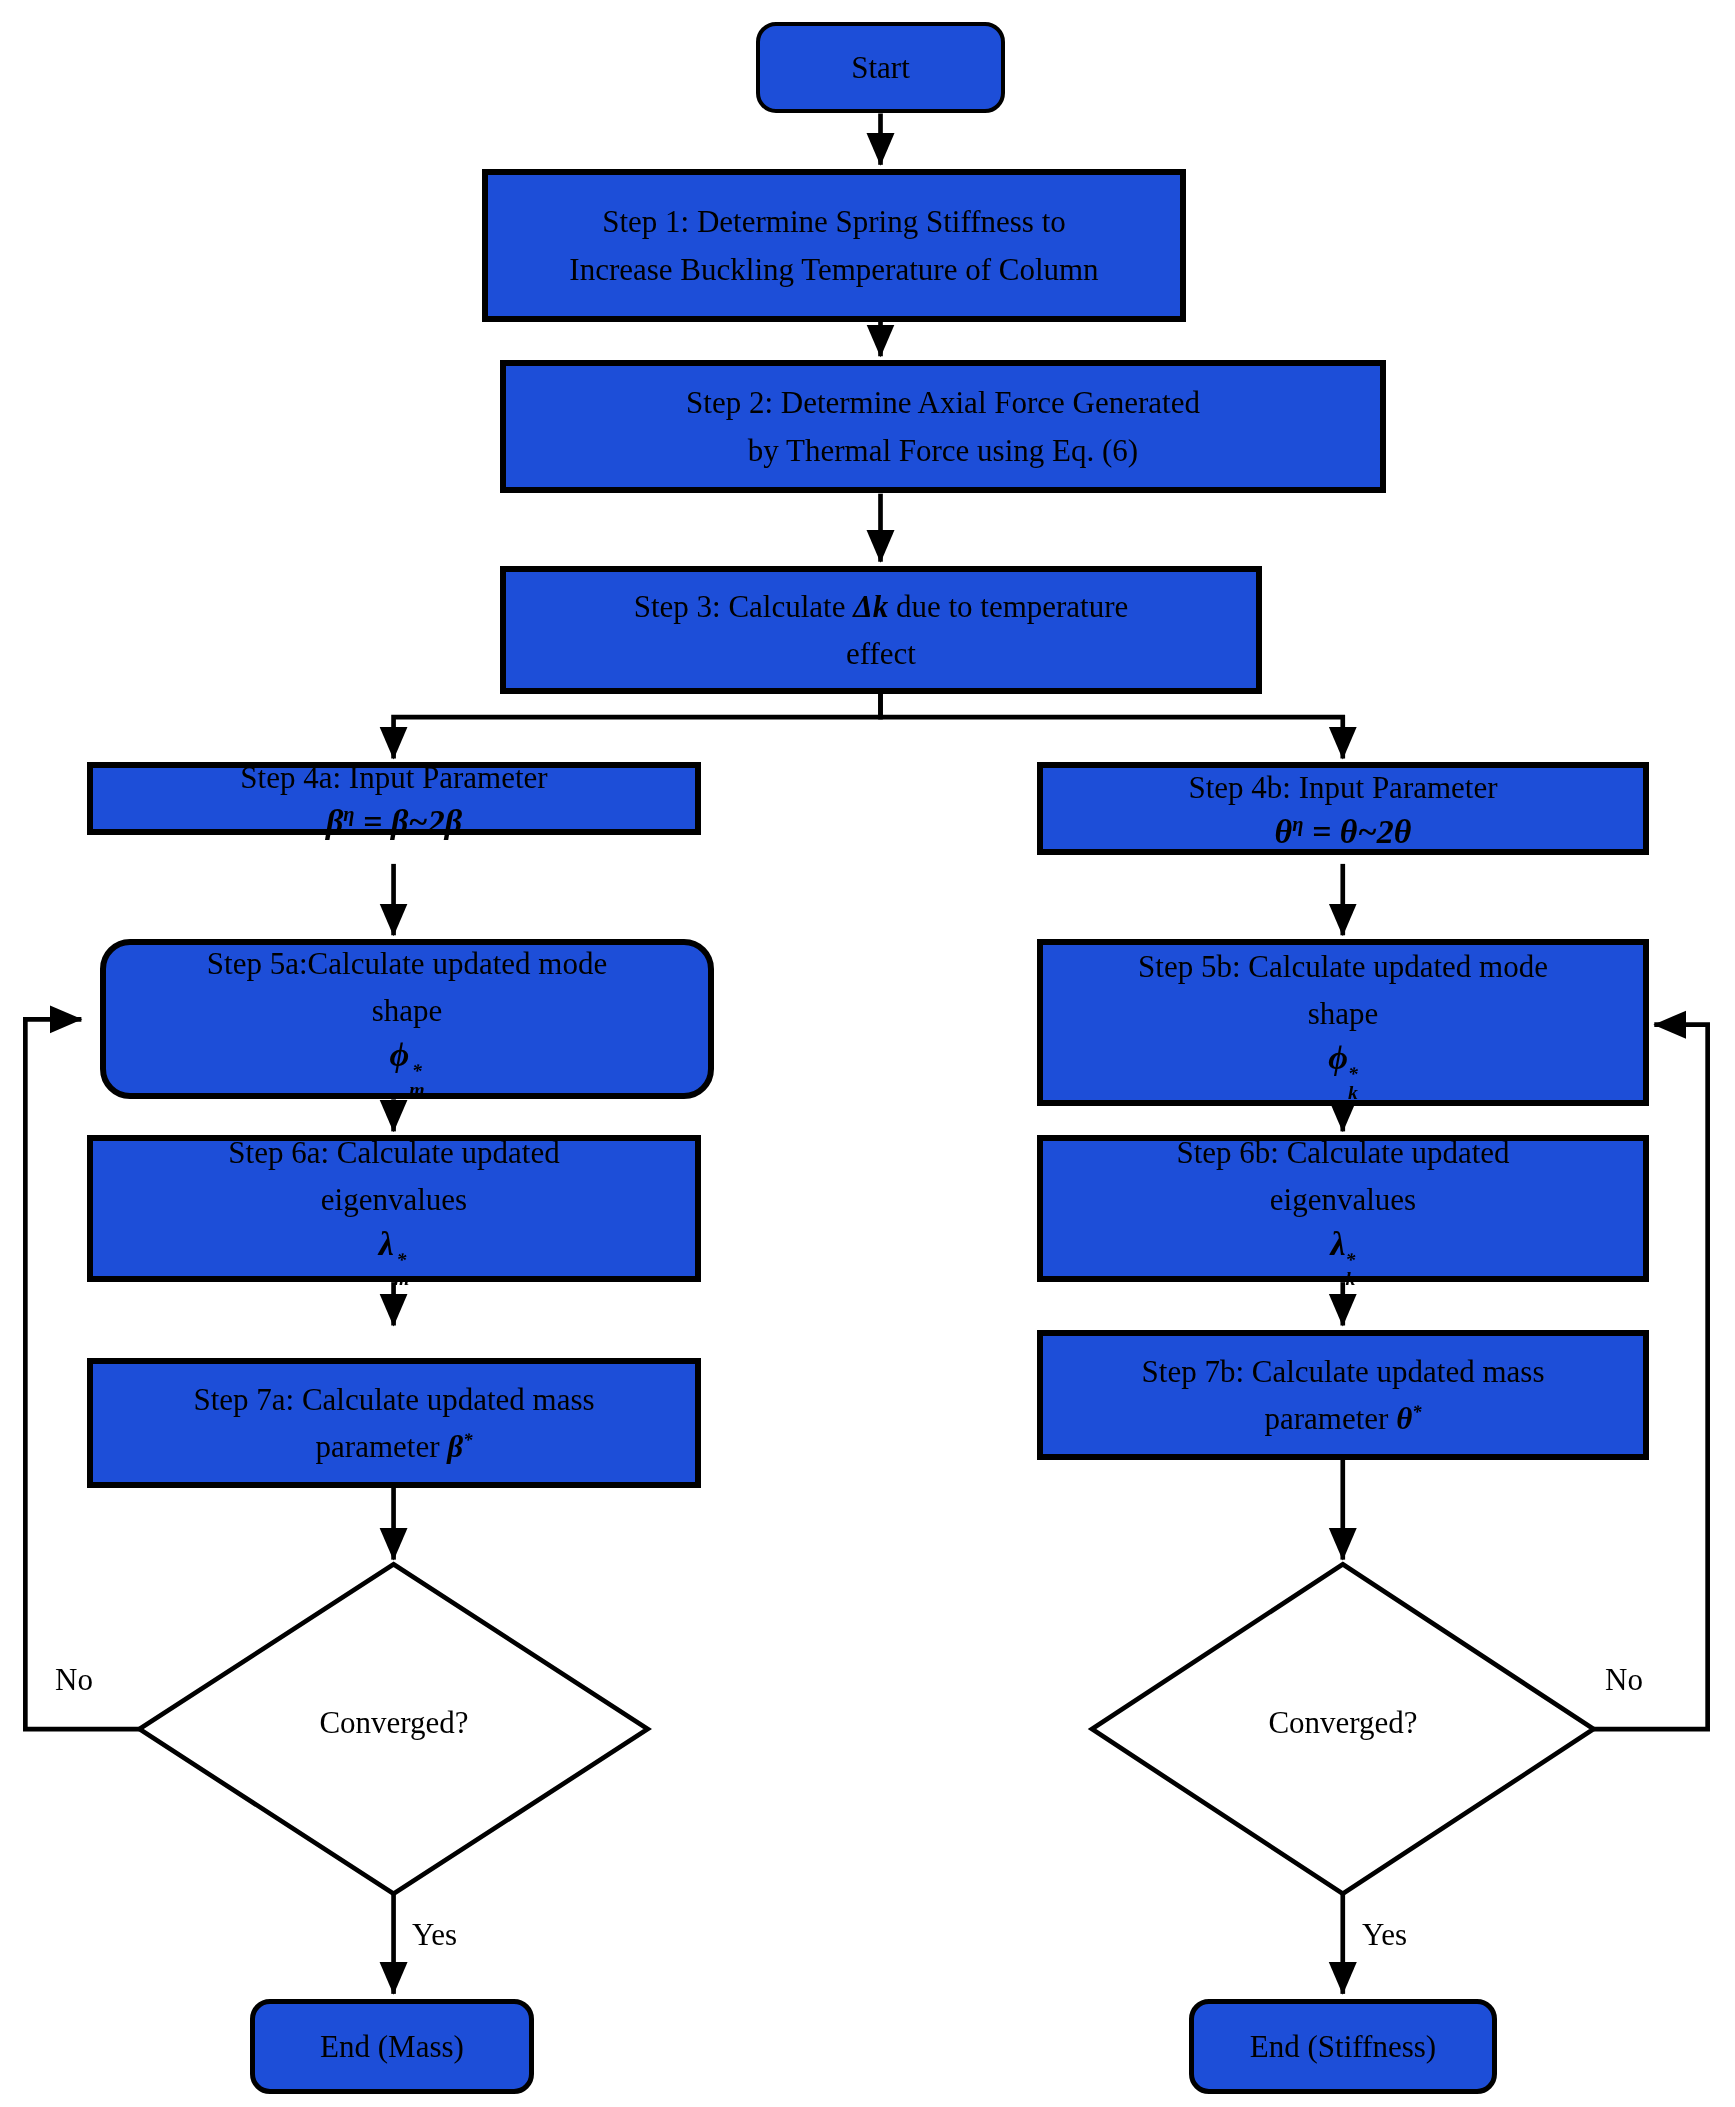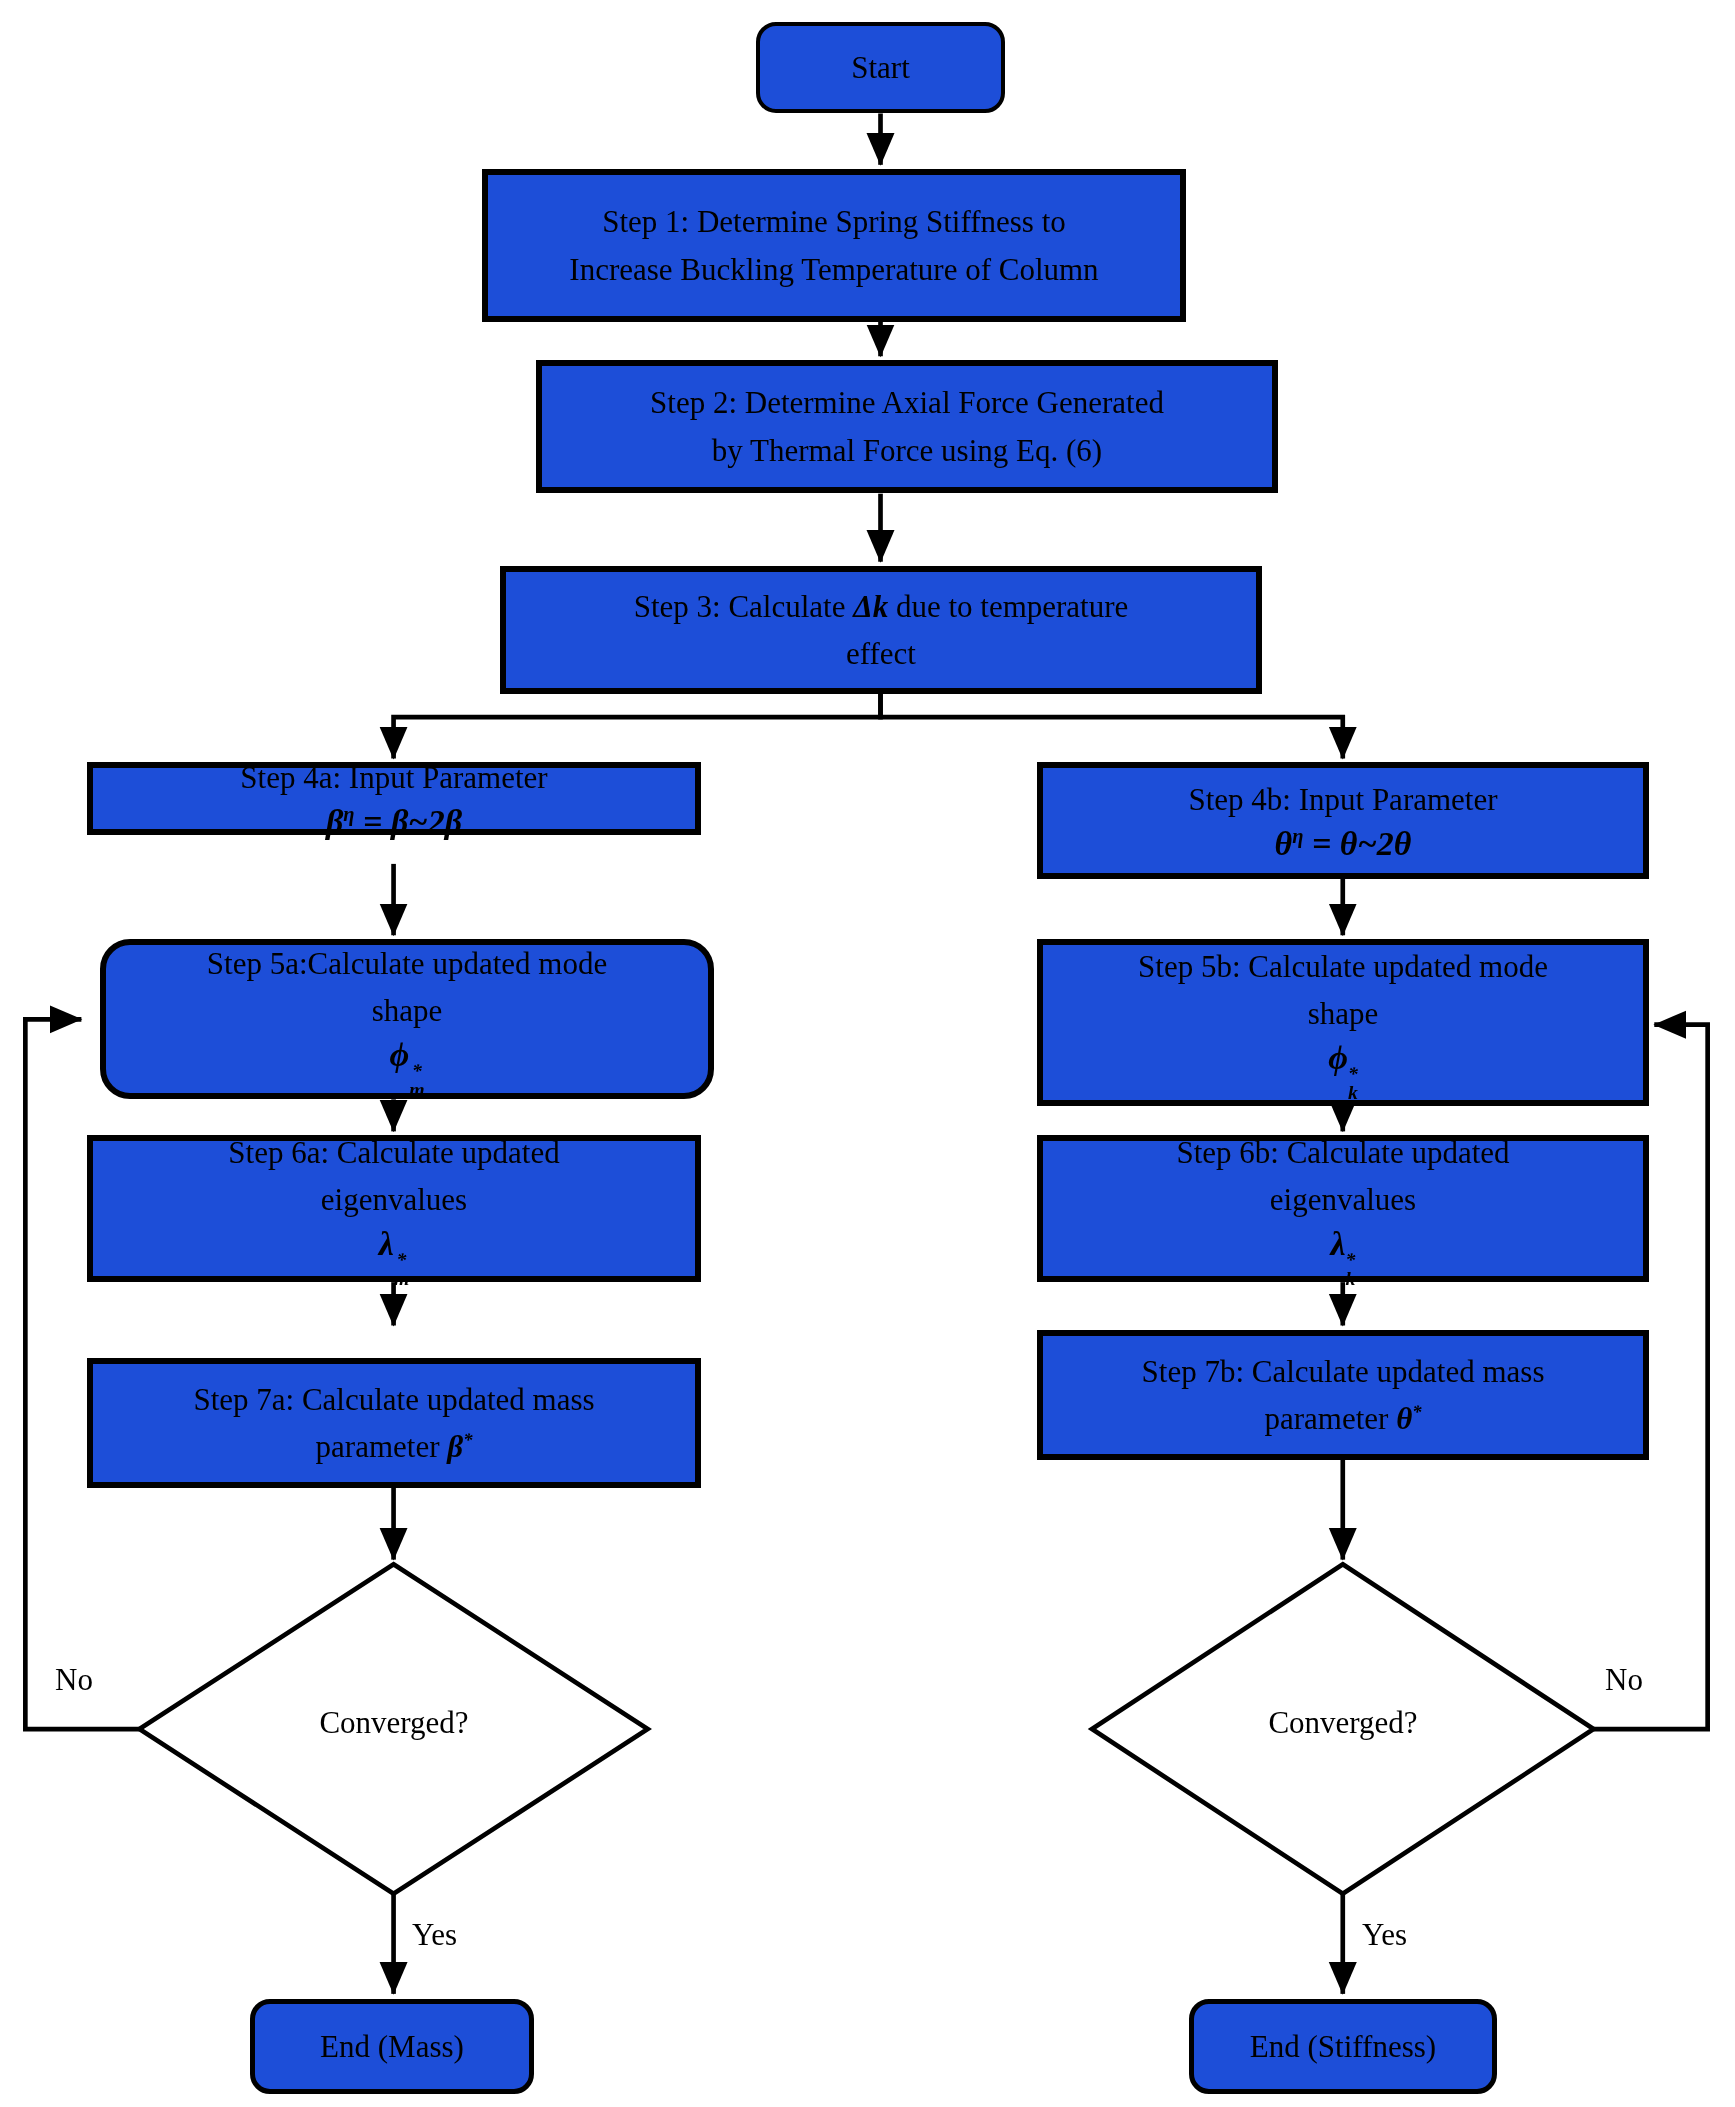--- a/index.html
+++ b/index.html
@@ -76,33 +76,33 @@
   <div class="dlabel" style="left:1176px;top:1705px;width:334px;">Converged?</div>
 
   <div class="elabel" style="left:412px;top:1917px;">Yes</div>
   <div class="elabel" style="left:1362px;top:1917px;">Yes</div>
   <div class="elabel" style="left:55px;top:1662px;">No</div>
   <div class="elabel" style="left:1605px;top:1662px;">No</div>
 <div class="node" style="left: 482px; top: 169px; width: 704px; height: 153px;">
       <div class="line"><span class="t">Step 1: Determine Spring Stiffness to</span></div>
       <div class="line"><span class="t">Increase Buckling Temperature of Column</span></div>
     </div>
-    <div class="node" style="left: 500px; top: 360px; width: 742px; height: 133px; margin-left: 36px;">
+    <div class="node" style="left: 500px; top: 360px; width: 886px; height: 133px;">
       <div class="line"><span class="t">Step 2: Determine Axial Force Generated</span></div>
       <div class="line"><span class="t">by Thermal Force using Eq. (6)</span></div>
     </div>
     <div class="node" style="left: 500px; top: 566px; width: 762px; height: 128px;">
       <div class="line"><span class="t">Step 3: Calculate </span><span class="m">Δk</span><span class="t"> due to temperature</span></div>
       <div class="line"><span class="t">effect</span></div>
     </div>
     <div class="node" style="left: 87px; top: 762px; width: 614px; height: 73px;">
       <div class="line"><span class="t">Step 4a: Input Parameter</span></div>
       <div class="line mathline"><span class="m">β</span><sup class="m">η</sup><span class="m"> = β~2β</span></div>
     </div>
-    <div class="node" style="left: 1037px; top: 762px; width: 612px; height: 117px;">
+    <div class="node" style="left: 1037px; top: 762px; width: 612px; height: 93px;">
       <div class="line"><span class="t">Step 4b: Input Parameter</span></div>
       <div class="line mathline"><span class="m">θ</span><sup class="m">η</sup><span class="m"> = θ~2θ</span></div>
     </div>
     <div class="node" style="left: 100px; top: 939px; width: 614px; height: 160px; border-radius: 30px;">
       <div class="line"><span class="t">Step 5a:Calculate updated mode</span></div>
       <div class="line"><span class="t">shape</span></div>
       <div class="line mathline"><span class="m">ϕ</span><span class="supsub"><span>*</span><span>m</span></span></div>
     </div>
     <div class="node" style="left: 1037px; top: 939px; width: 612px; height: 167px;">
       <div class="line"><span class="t">Step 5b: Calculate updated mode</span></div>

